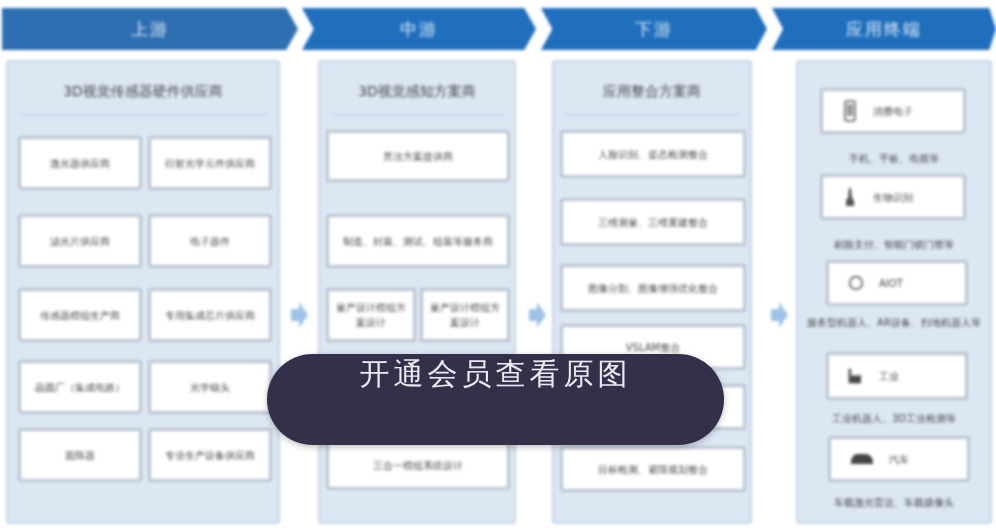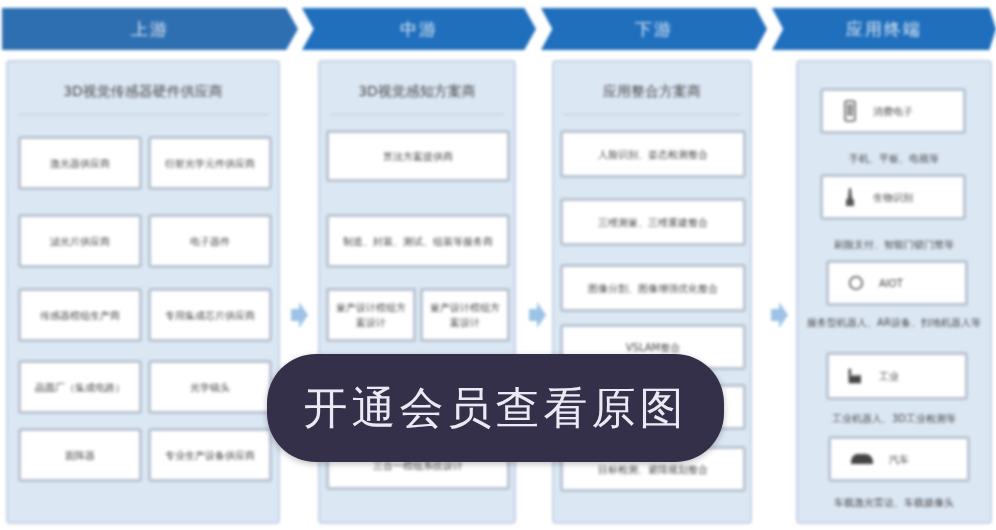--- a/index.html
+++ b/index.html
@@ -49,24 +49,24 @@
   .term-card { justify-content: flex-start; padding-left: 18px; gap: 14px; }
   .term-icon { width: 18px; height: 22px; display: inline-flex; align-items: center; justify-content: center; }
 
   .flow-arrow {
     position: absolute; width: 22px; height: 34px;
     display: flex; align-items: center; justify-content: center;
   }
 
   
   .member-btn {
-    position: absolute; left: 267px; top: 354px; width: 457px; height: 108px;
+    position: absolute; left: 267px; top: 354px; width: 457px; height: 91px;
     background: #34304a; border-radius: 49px;
-    display: flex; align-items: center; justify-content: center;
-    color: #ece8f4; font-size: 44px; letter-spacing: 4px;
+    display: flex; align-items: flex-start; justify-content: center;
+    color: #ece8f4; font-size: 30px; letter-spacing: 4px;
     box-shadow: 0 2px 6px rgba(0,0,0,0.25);
     cursor: pointer;
   }
 </style>
 </head>
 <body>
 
 <div class="blurwrap">
 
   <div class="stage first" style="left:2px;width:296px;clip-path:polygon(0 0,96% 0,100% 50%,96% 100%,0 100%);">

